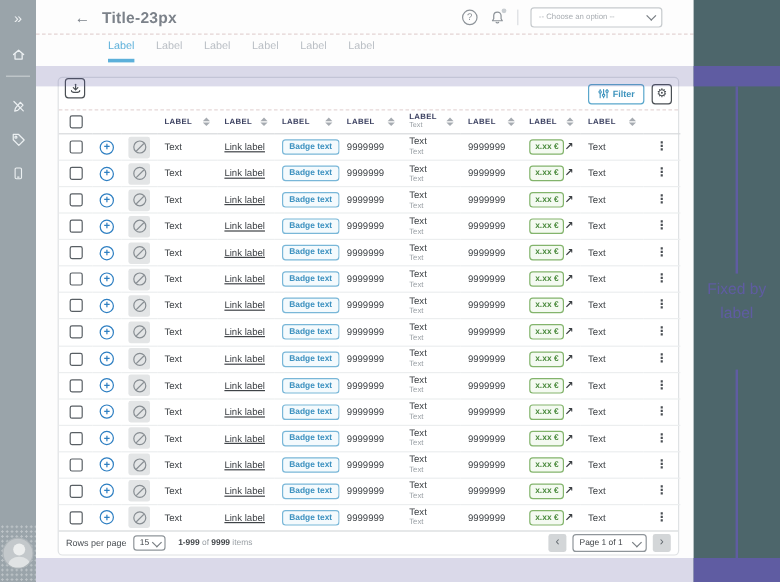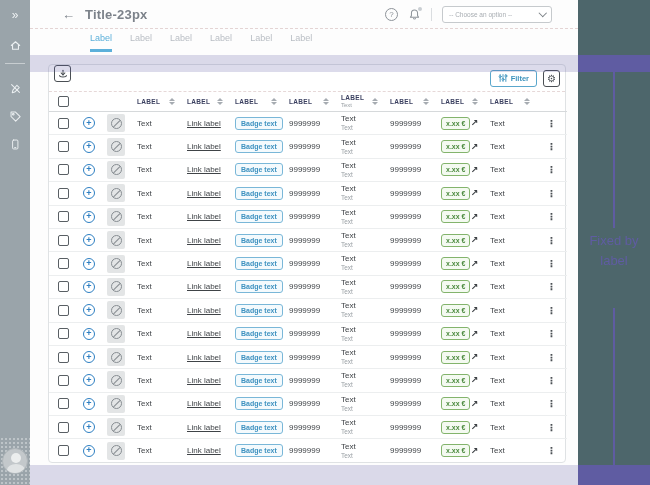--- a/index.html
+++ b/index.html
@@ -682,20 +682,38 @@
          <span class="badge green">x.xx €</span>
          <span class="arrow">↗</span>
      </div>
               </td>
      <td>Text</td>
      <td class="c-kebab"><span class="kebab">⋮</span></td>
    </tr>
           </tbody>
       </table>
 
+      <div class="card-footer">
+        <span>Rows per page</span>
+        <div class="select pg">
+          <span>15</span>
+          <i class="chev"></i>
+        </div>
+        <span class="range">
+          <b>1-999</b> <span>of</span> <b>9999</b> <span>items</span>
+        </span>
+        <div class="foot-right">
+          <button class="pg-btn">‹</button>
+          <div class="select pagesel">
+            <span>Page 1 of 1</span>
+            <i class="chev"></i>
+          </div>
+          <button class="pg-btn">›</button>
+        </div>
+      </div>
     </section>
   </main>
 
   <div class="band band-top"></div>
   <div class="band band-bottom"></div>
 
   <aside class="spec-panel">
     <div class="pband top"></div>
     <div class="pband bottom"></div>
     <div class="vline v1"></div>

